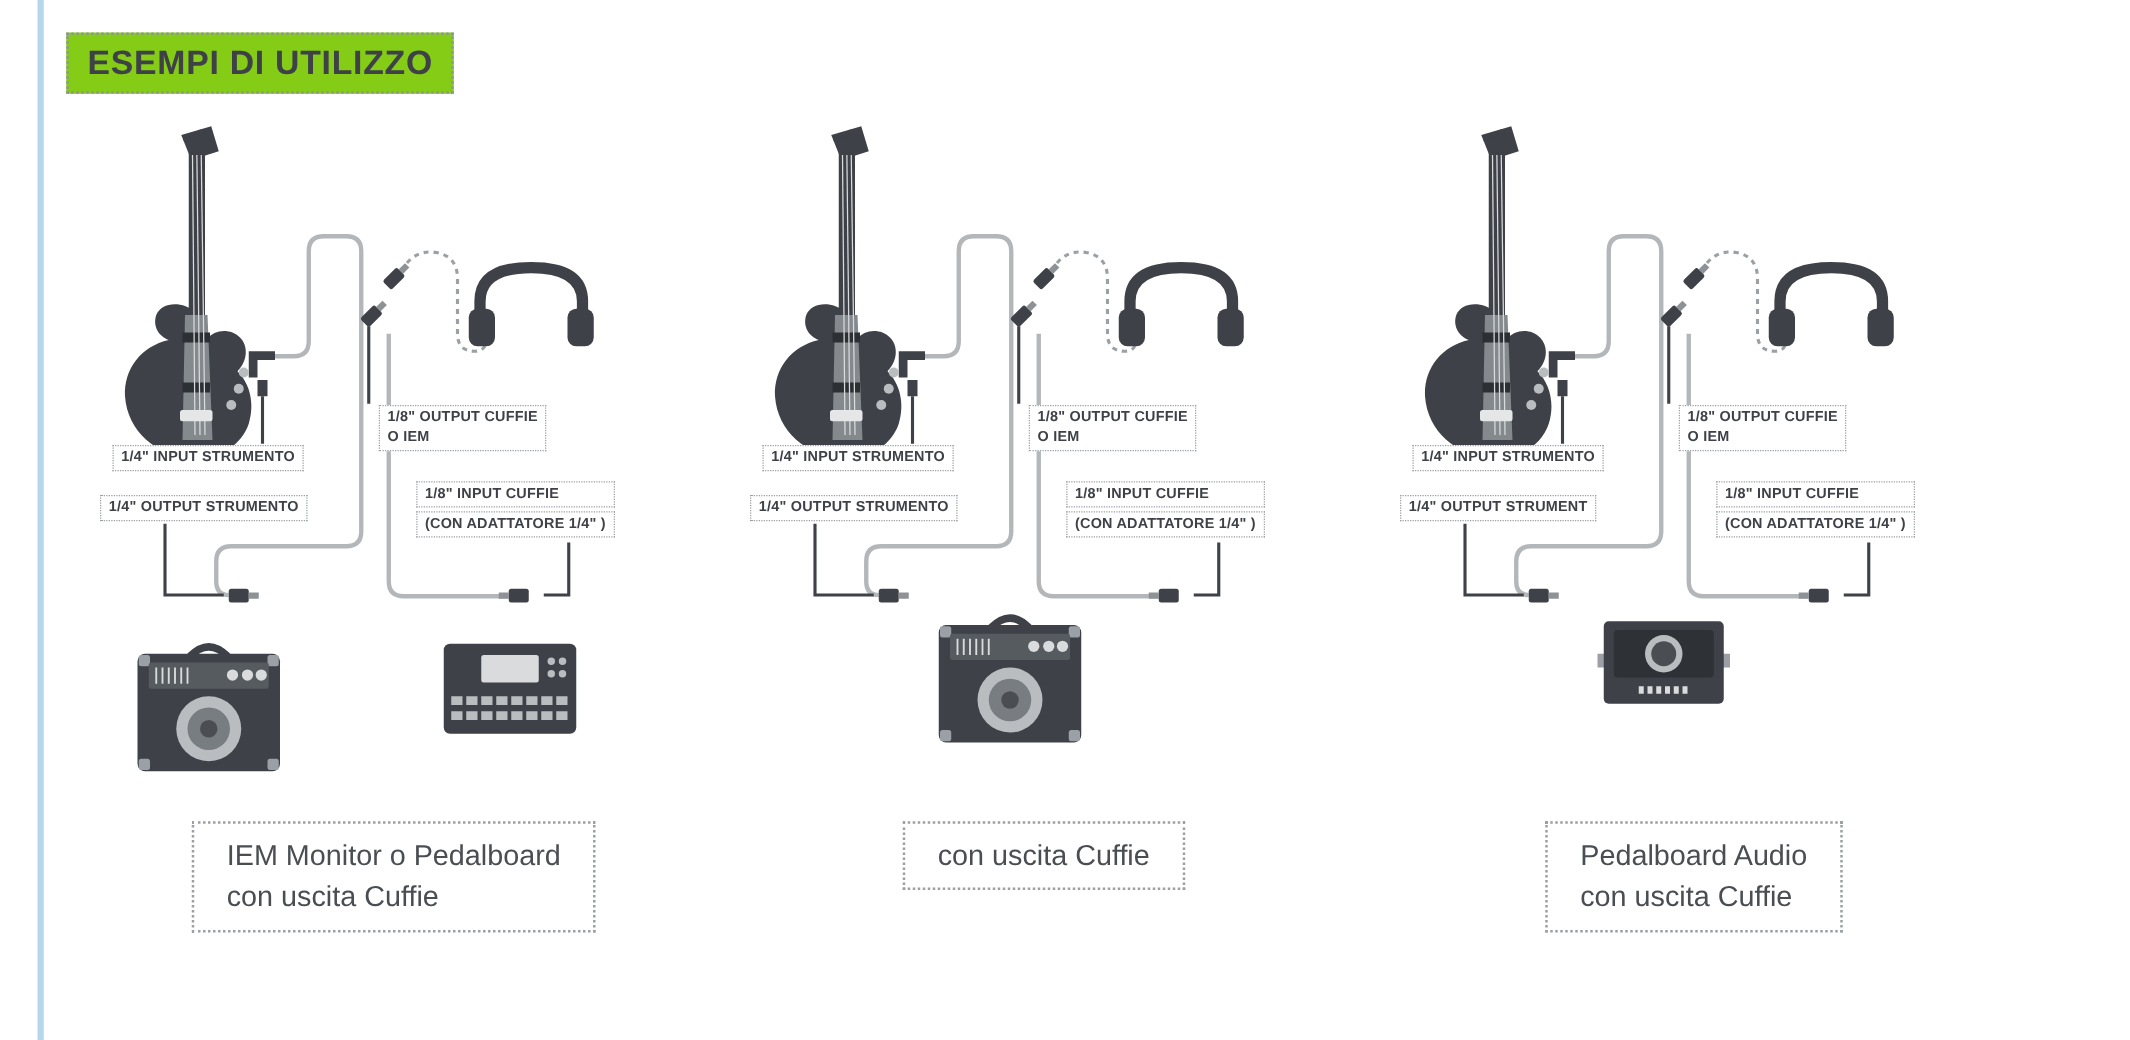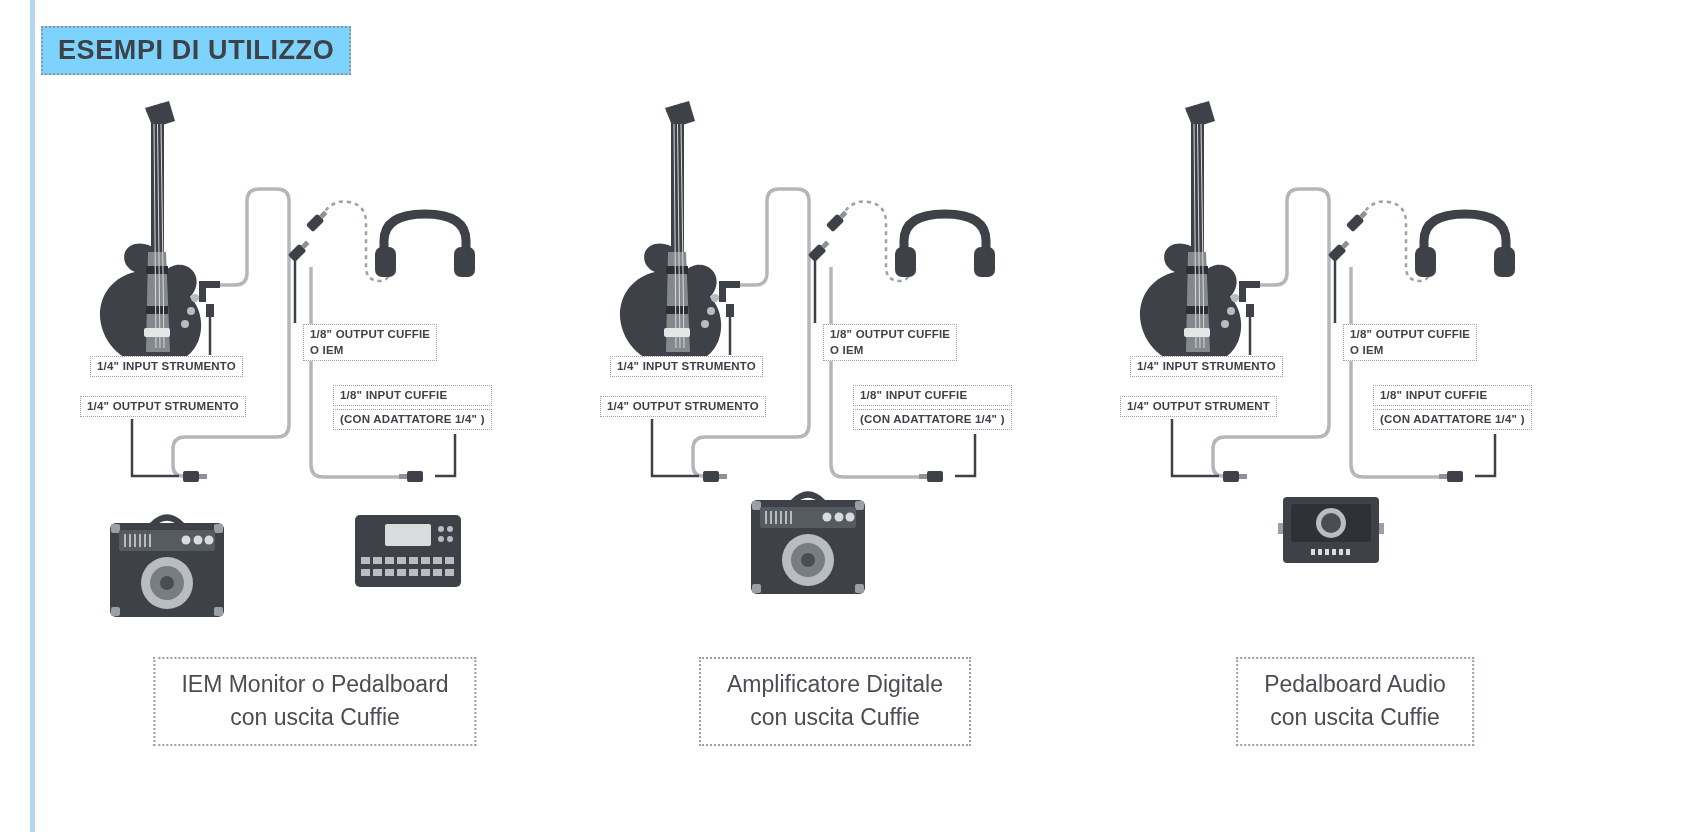--- a/index.html
+++ b/index.html
@@ -1,25 +1,25 @@
 <!DOCTYPE html>
 <html><head>
 <meta charset="utf-8">
 <style>
   * { margin:0; padding:0; box-sizing:border-box; }
   html,body { width:1704px; height:832px; background:#ffffff; font-family:"Liberation Sans", sans-serif; position:relative; overflow:hidden; }
   .edge-stripe { position:absolute; left:30px; top:0; width:5px; height:832px; background:#b5d7ee; }
-  .title-box { position:absolute; left:41px; top:26px; border:2px dotted #8f9498; padding:7px 15px; font-size:27px; font-weight:bold; letter-spacing:.6px; color:#3e4147; background:#7dd3fc; }
+  .title-box { position:absolute; left:53px; top:26px; border:2px dotted #8f9498; padding:7px 15px; font-size:27px; font-weight:bold; letter-spacing:.6px; color:#3e4147; background:#84cc16; }
   .panel { position:absolute; top:85px; width:520px; height:700px; }
   .panel-1 { left:55px; } .panel-2 { left:575px; } .panel-3 { left:1095px; }
   .scene { position:absolute; left:0; top:0; }
   .lbl { position:absolute; font-size:11.5px; font-weight:bold; color:#3e4147; letter-spacing:.2px; white-space:nowrap; line-height:1.15; }
   .lbl .box { display:inline-block; border:1.5px dotted #9aa0a5; padding:3px 6px; background:#fff; }
   .lbl .stack { display:block; margin-bottom:3px; }
-  .caption { position:absolute; top:572px; left:50%; transform:translateX(-50%); border:2px dotted #9aa0a5; padding:9px 26px; font-size:23px; color:#4a4e53; text-align:center; line-height:1.45; white-space:nowrap; background:#fff; }
+  .caption { position:absolute; top:572px; left:50%; transform:translateX(-50%); border:2px dotted #9aa0a5; padding:9px 26px; font-size:23px; color:#4a4e53; text-align:left; line-height:1.45; white-space:nowrap; background:#fff; }
 </style>
 </head>
 <body>
 
 <div class="edge-stripe"></div>
 <div class="title-box">ESEMPI DI UTILIZZO</div>
 
 <div class="panel panel-1">
   <svg class="scene" width="520" height="560" viewBox="0 0 520 560">
 
@@ -232,21 +232,20 @@
     <span class="box">1/4" OUTPUT STRUMENTO</span>
   </div>
   <div class="lbl" style="left:248px; top:239px;">
     <span class="box"><span class="stack">1/8" OUTPUT CUFFIE</span><span>O IEM</span></span>
   </div>
   <div class="lbl" style="left:278px; top:300px;">
     <span class="box stack">1/8" INPUT CUFFIE</span>
     <span class="box">(CON ADATTATORE 1/4" )</span>
   </div>
   <div class="caption">
-    <div>Amplificatore Digitale</div>
     <div>con uscita Cuffie</div>
   </div>
 </div>
 
 <div class="panel panel-3">
   <svg class="scene" width="520" height="560" viewBox="0 0 520 560">
     <path d="M165 200 H 180 Q 192 200 192 188 V 116 Q 192 104 204 104 H 222 Q 234 104 234 116 V 340 Q 234 352 222 352 H 130 Q 118 352 118 364 V 380 Q 118 391 128 391" fill="none" stroke="#b4b7ba" stroke-width="3.5"></path>
     <path d="M352 392 H 268 Q 256 392 256 380 V 182" fill="none" stroke="#b4b7ba" stroke-width="3.5"></path>
     <path d="M266 132 Q 276 114 294 117 Q 311 120 311 138 V 182 Q 311 196 325 196 Q 334 196 334 186 V 178" fill="none" stroke="#9aa0a5" stroke-width="2.5" stroke-dasharray="4 4"></path>
     <g stroke="#3e4147" stroke-width="2.5" fill="none">

